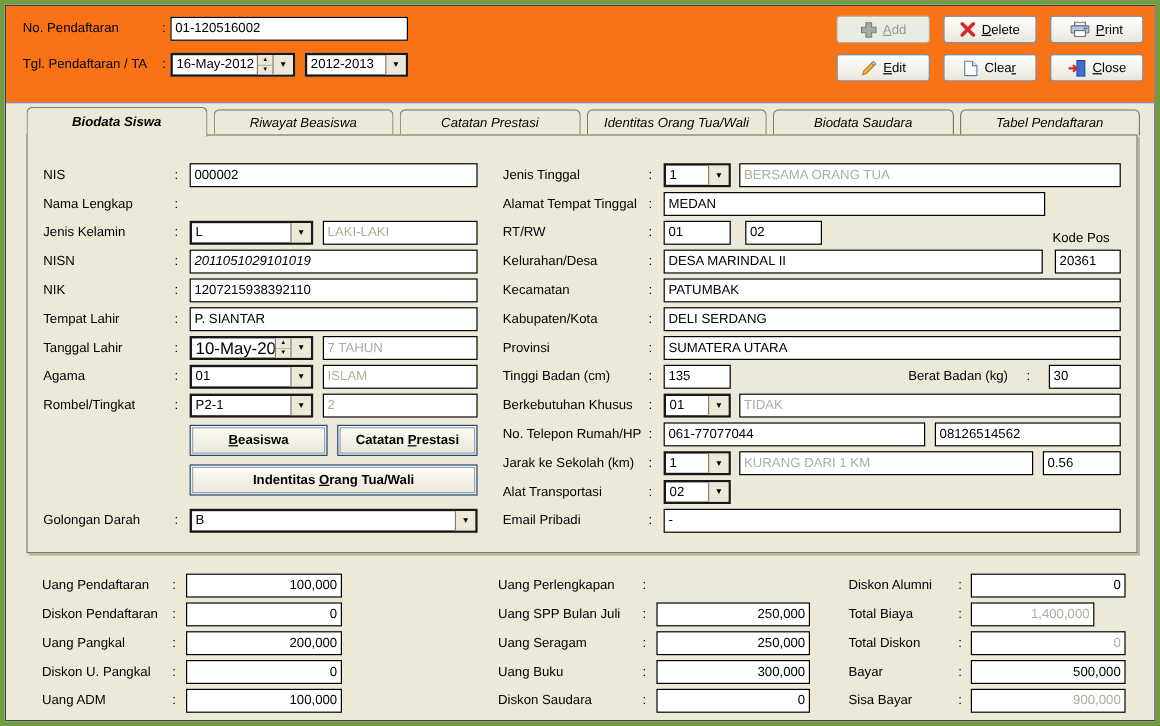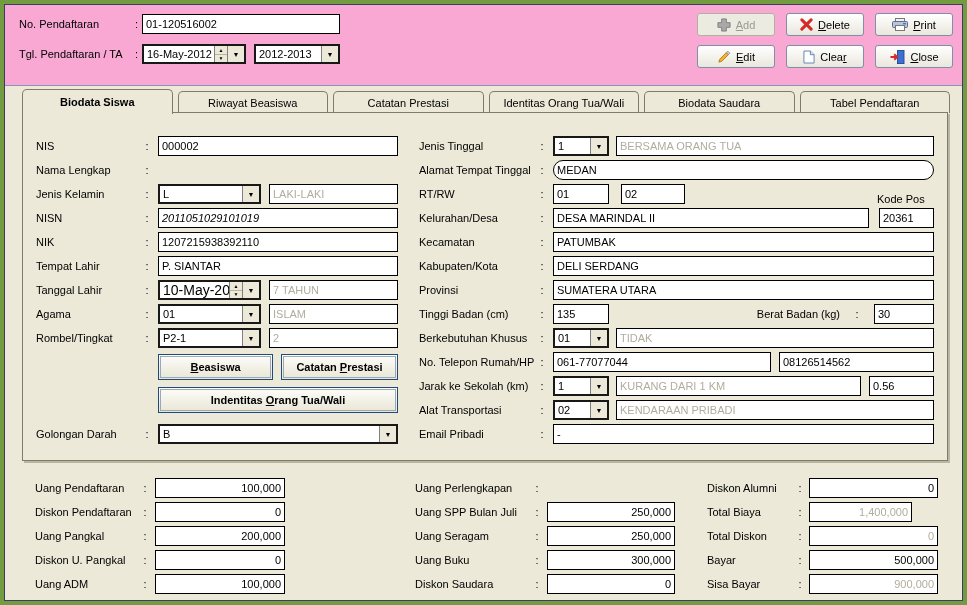--- a/index.html
+++ b/index.html
@@ -1,21 +1,21 @@
 <!DOCTYPE html>
 <html><head>
 <meta charset="utf-8">
 <style>
   html,body{margin:0;padding:0;}
   body{font-family:"Liberation Sans", sans-serif; background:#739b3f;}
   .window{position:relative;width:967px;height:605px;box-sizing:border-box;
     border:4px solid #739b3f;background:#ece9d8;overflow:hidden;
     box-shadow:inset 0 0 0 1px #3c3c66;}
   
-  .topbar{position:absolute;left:1px;top:1px;right:1px;height:80px;background:#f9a8d4;
+  .topbar{position:absolute;left:1px;top:1px;right:1px;height:80px;background:#f97316;
     border-bottom:1px solid #8f8fc0;}
   .trow{position:absolute;display:flex;align-items:center;height:20px;font-size:11px;color:#000;}
   .lbl{display:inline-block;white-space:nowrap;}
   .colon{display:inline-block;text-align:center;}
   input.txt{height:20px;box-sizing:border-box;border:1px solid #000;background:#fff;
     font-family:"Liberation Sans",sans-serif;font-size:11px;padding:0 3px;color:#000;}
   input.txt.dim{color:#b0ad9c;}
   input.money{text-align:right;}
   input.money.dim{color:#b0ad9c;}
   
@@ -32,21 +32,21 @@
   
   .btns{position:absolute;top:8px;right:9px;display:grid;
     grid-template-columns:78px 78px 78px;grid-auto-rows:23px;gap:9px 11px;}
   .tbtn{display:flex;align-items:center;justify-content:center;gap:5px;
     border:1px solid #7f8fa6;border-radius:3px;background:linear-gradient(#ffffff,#e9e7dc);
     font-family:"Liberation Sans",sans-serif;font-size:11px;color:#000;cursor:default;padding:0;}
   .tbtn.disabled{background:#ecebe2;border-color:#b2b0a0;color:#9a9a90;}
   .ticon{display:flex;align-items:center;}
   .mn{text-decoration:underline;}
   
-  .tabstrip{position:absolute;left:18px;top:85px;width:928px;height:24px;display:flex;gap:5px;}
+  .tabstrip{position:absolute;left:18px;top:85px;width:928px;height:24px;display:flex;gap:5px;font-style:italic;}
   .tab{flex:1;box-sizing:border-box;border:1px solid #7f7d66;border-bottom:none;
     border-radius:5px 5px 0 0;background:#ece9d8;display:flex;align-items:center;justify-content:center;
     font-size:11px;color:#000;position:relative;top:2px;height:22px;cursor:default;}
   .tab.active{top:0;height:25px;font-weight:bold;z-index:3;}
   
   .tabpage{position:absolute;left:18px;top:108px;width:926px;height:349px;box-sizing:border-box;
     background:#ece9d8;border:1px solid #7f7d66;box-shadow:2px 2px 0 rgba(110,108,85,.4);z-index:2;}
   .col{position:absolute;top:21px;}
   .colL{left:13px;width:362px;}
   .colR{left:396px;width:515px;}
@@ -279,21 +279,21 @@
         <div class="combo" style="width:56px">
           <span class="combo-val">1</span>
           <span class="combo-btn">▼</span>
         </div>
           <span class="gap7"></span>
         <input class="txt dim" style="width: 318px;" value="BERSAMA ORANG TUA">
       </div>
       <div class="frow">
         <span class="lbl">Alamat Tempat Tinggal</span>
           <span class="colon">:</span>
-        <input class="txt" style="width: 381px; border-radius: 10px;" value="MEDAN">
+        <input class="txt" style="width: 318px;" value="MEDAN">
       </div>
       <div class="frow">
         <span class="lbl">RT/RW</span>
           <span class="colon">:</span>
         <input class="txt" style="width: 56px;" value="01">
         <span class="gap12"></span>
         <input class="txt" style="width: 64px;" value="02">
       </div>
       <div class="frow">
         <span class="lbl">Kelurahan/Desa</span>
@@ -355,21 +355,20 @@
         <input class="txt" style="width: 65px;" value="0.56">
       </div>
       <div class="frow">
         <span class="lbl">Alat Transportasi</span>
           <span class="colon">:</span>
         <div class="combo" style="width:56px">
           <span class="combo-val">02</span>
           <span class="combo-btn">▼</span>
         </div>
           <span class="gap7"></span>
-        <input class="txt dim" style="width: 318px;" value="KENDARAAN PRIBADI">
       </div>
       <div class="frow">
         <span class="lbl">Email Pribadi</span>
           <span class="colon">:</span>
         <input class="txt" style="width: 381px;" value="-">
       </div>
     </div>
   </div>
 
   <div class="paysec">

